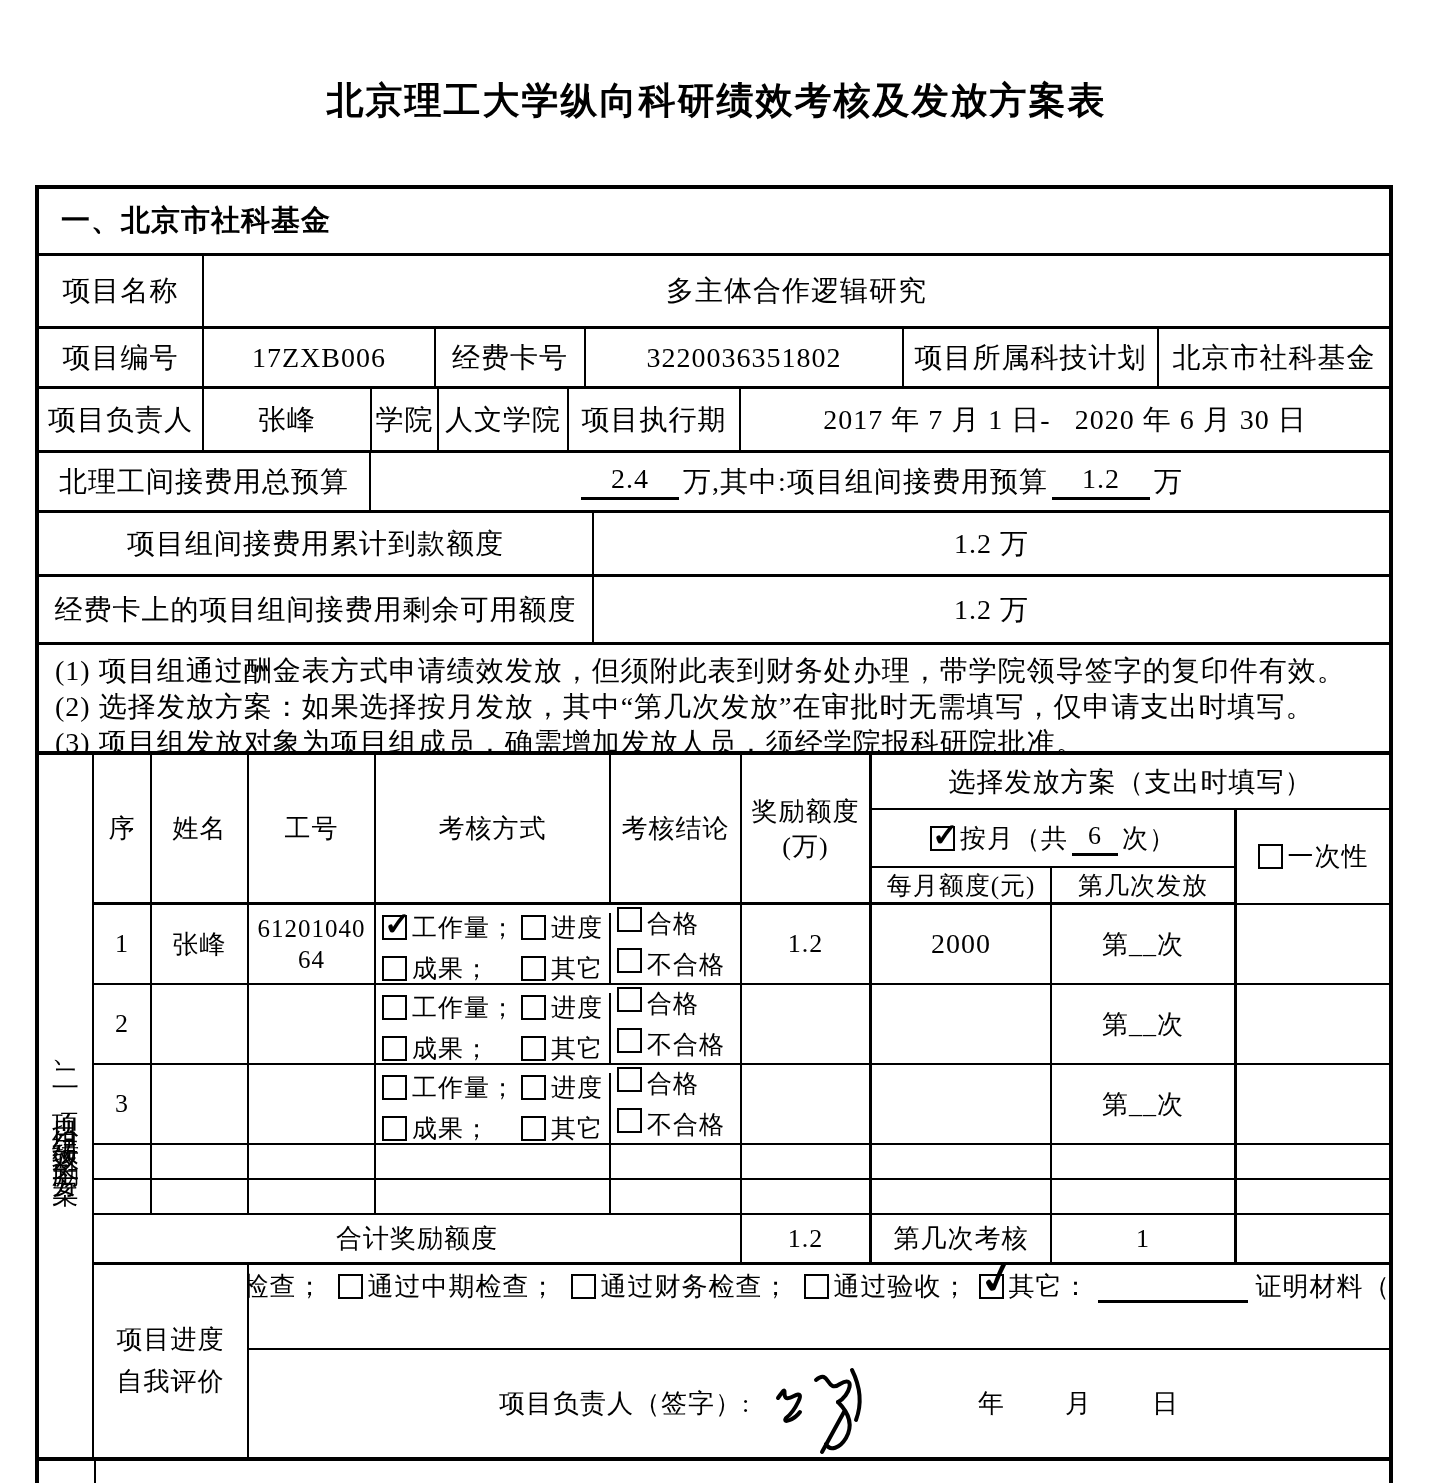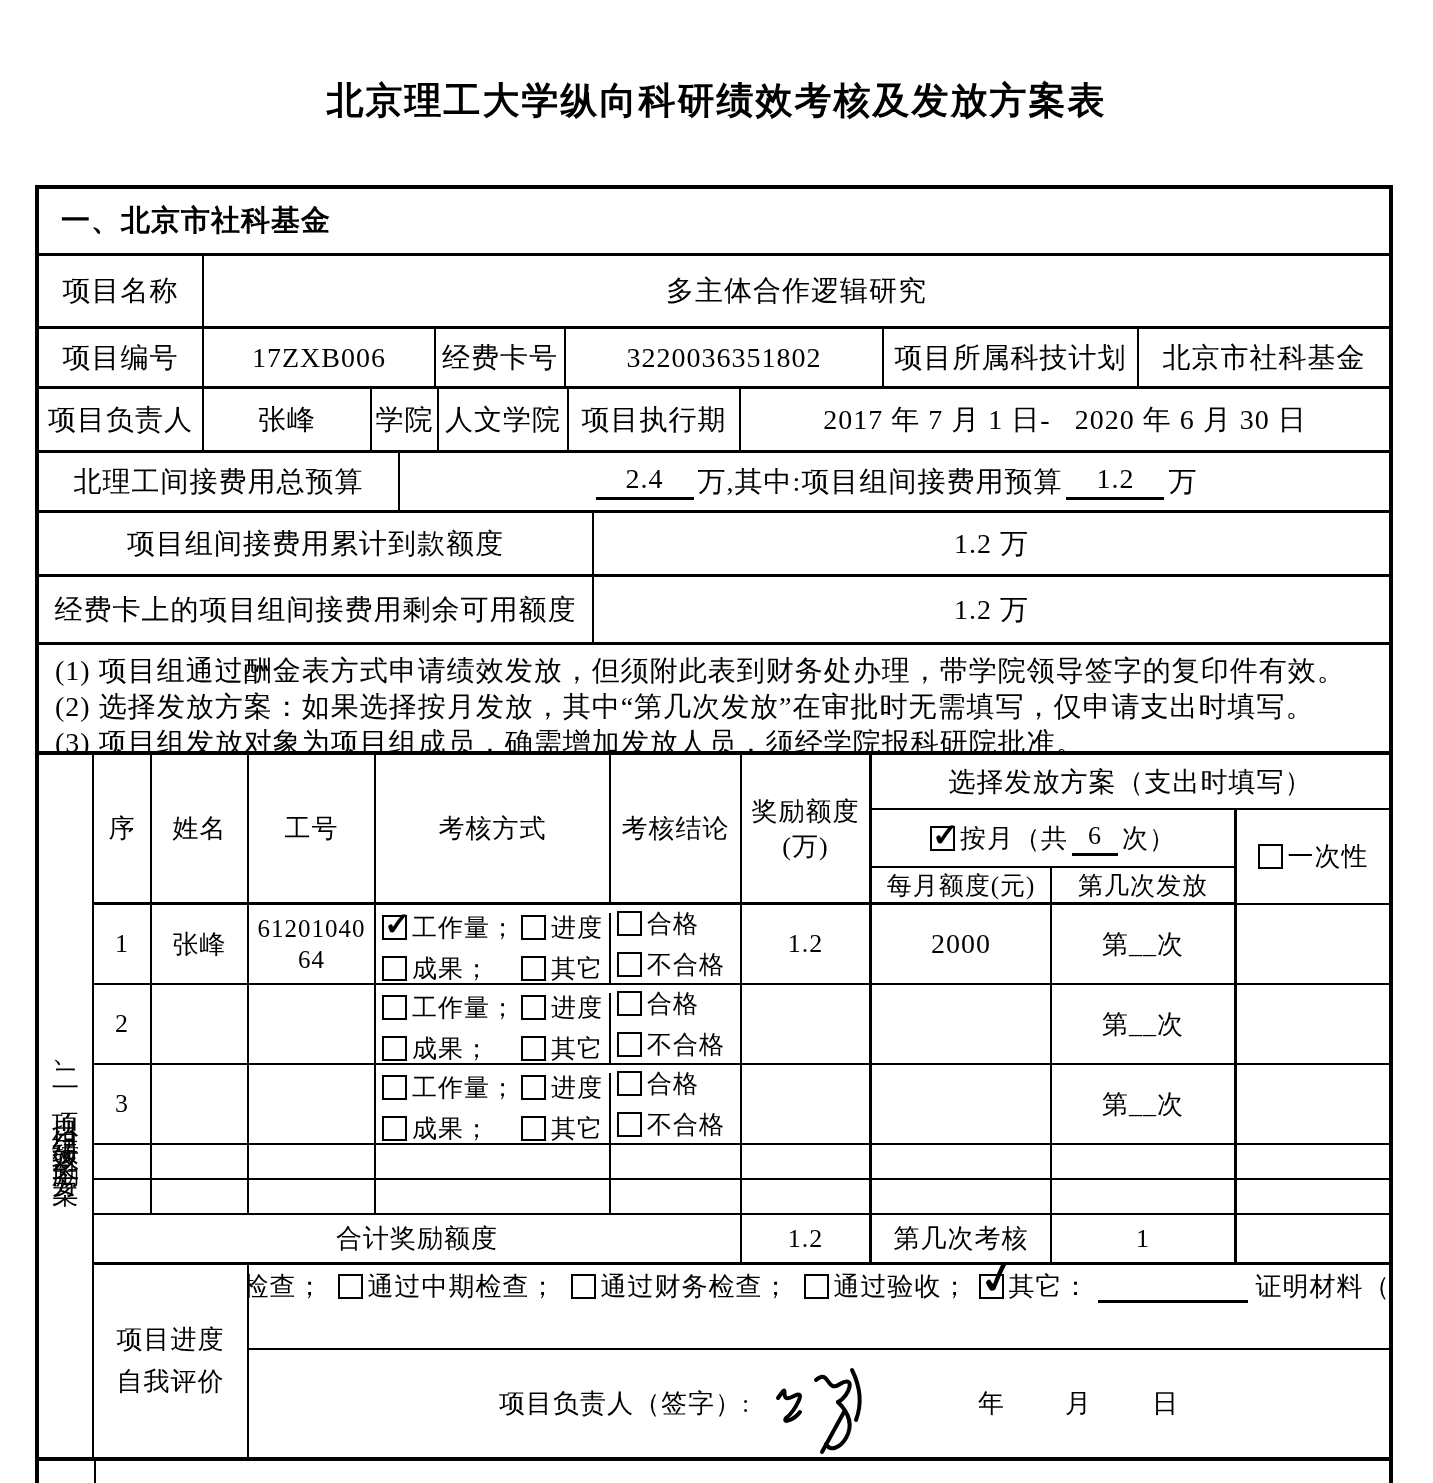--- a/index.html
+++ b/index.html
@@ -29,21 +29,21 @@
   .nb{border-bottom:none !important;}
   .br3{border-right-width:3px !important;}
   .bb3{border-bottom-width:3px !important;}
   .vside{writing-mode:vertical-rl;text-orientation:upright;letter-spacing:8px;font-size:27px;justify-content:center;}
   .col{flex-direction:column;justify-content:center;}
   .idcell{word-break:break-all;font-size:25px;line-height:1.25;padding:0 8px;}
   .mcell{flex-direction:column;justify-content:center;align-items:stretch;padding:0 6px;gap:8px;font-size:25px;margin-top:8px;}
   .mline{display:flex;align-items:center;white-space:nowrap;}
   .mline .right{margin-left:auto;}
   .ccell{flex-direction:column;justify-content:center;align-items:flex-start;padding:0 6px;gap:8px;font-size:25px;}
-  .cline{display:flex;align-items:center;white-space:nowrap;}
+  .cline{display:flex;white-space:nowrap;}
   
   .cb{display:inline-block;width:25px;height:25px;border:2.5px solid #000;box-sizing:border-box;
       position:relative;margin-right:5px;flex:none;vertical-align:-4px;background:#fff;}
   .cb.checked::after{content:"\2713";position:absolute;left:0px;top:-12px;font-size:32px;font-weight:bold;}
   .cb.hand.checked::after{font-size:52px;top:-30px;left:-4px;transform:rotate(-12deg);font-weight:normal;}
   .blankline{display:inline-block;width:150px;height:30px;border-bottom:3px solid #000;margin:0 8px;}
   .secell{flex-direction:row;align-items:flex-start;justify-content:center;padding:4px 4px 4px 8px;gap:10px;font-size:26px;}
   .seline{display:flex;align-items:center;flex-wrap:nowrap;white-space:nowrap;}
   .seline .gap{width:14px;}
   .signrow{display:flex;align-items:center;justify-content:center;padding-left:40px;}
@@ -67,37 +67,37 @@
     </div>
 
     <div class="row" style="height:73px">
       <div class="cell" style="width:165px">项目名称</div>
       <div class="cell flex1">多主体合作逻辑研究</div>
     </div>
 
     <div class="row" style="height:60px">
       <div class="cell" style="width:165px">项目编号</div>
       <div class="cell" style="width:232px">17ZXB006</div>
-      <div class="cell" style="width:130px">经费卡号</div>
+      <div class="cell" style="width:150px">经费卡号</div>
       <div class="cell" style="width:318px">3220036351802</div>
       <div class="cell" style="width:255px">项目所属科技计划</div>
       <div class="cell flex1">北京市社科基金</div>
     </div>
 
     <div class="row" style="height:64px">
       <div class="cell" style="width:165px">项目负责人</div>
       <div class="cell" style="width:168px">张峰</div>
       <div class="cell" style="width:67px">学院</div>
       <div class="cell" style="width:130px">人文学院</div>
       <div class="cell" style="width:172px">项目执行期</div>
       <div class="cell flex1 pre">2017 年 7 月 1 日-   2020 年 6 月 30 日</div>
     </div>
 
     <div class="row" style="height:60px">
-      <div class="cell" style="width:361px">北理工间接费用总预算</div>
+      <div class="cell" style="width:332px">北理工间接费用总预算</div>
       <div class="cell flex1">
         <span class="uline">2.4</span>
         <span>万,其中:项目组间接费用预算</span>
         <span class="uline">1.2</span>
         <span>万</span>
       </div>
     </div>
 
     <div class="row" style="height:64px">
       <div class="cell" style="width:555px">项目组间接费用累计到款额度</div>

